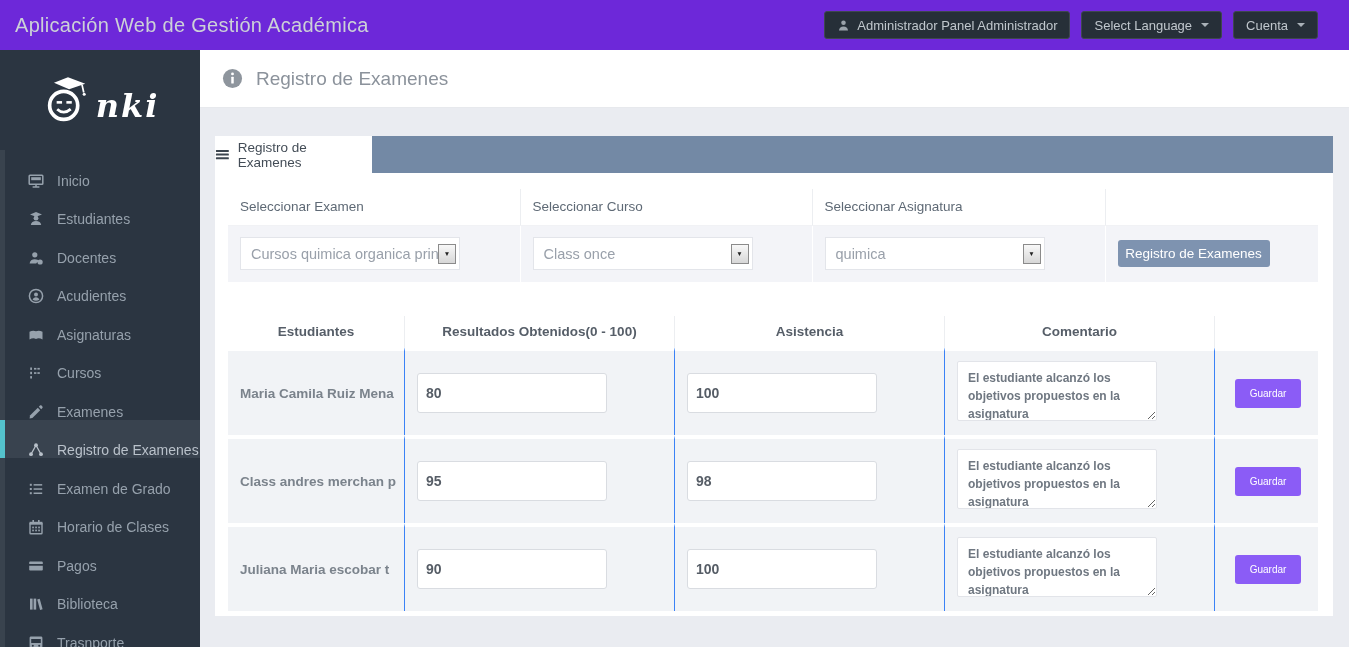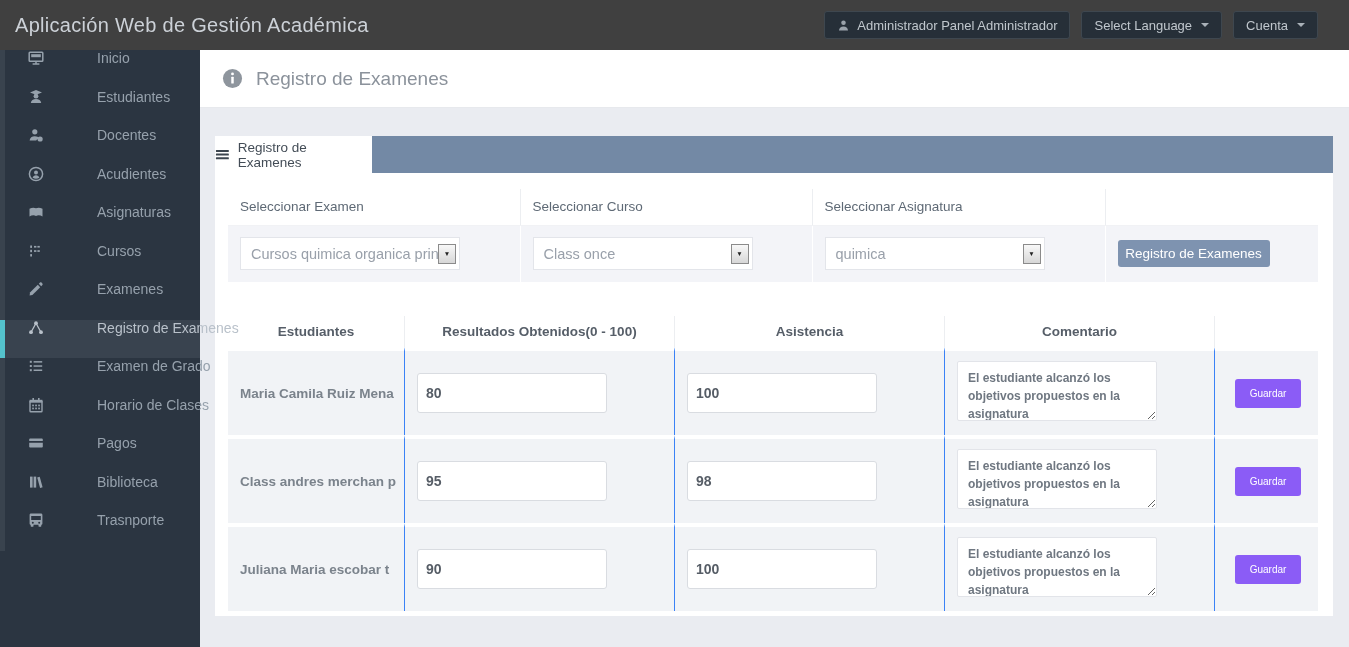--- a/index.html
+++ b/index.html
@@ -1,39 +1,39 @@
 <!DOCTYPE html>
 <html><head>
 <meta charset="utf-8">
 <style>
   * { margin:0; padding:0; box-sizing:border-box; }
   html,body { width:1349px; height:647px; overflow:hidden; }
   body { font-family:"Liberation Sans","DejaVu Sans",sans-serif; background:#eaecf1; }
 
   
-  .topbar { position:fixed; top:0; left:0; width:1349px; height:50px; background:#404040;
+  .topbar { position:fixed; top:0; left:0; width:1349px; height:50px; background:#6d28d9;
             display:flex; align-items:center; justify-content:space-between;
             padding:0 31px 0 15px; z-index:20; }
   .app-title { font-size:20px; color:#ccd1d7; font-weight:400; letter-spacing:.3px; }
   .topbar-right { display:flex; gap:11px;margin-left:13px; }
   .tb-btn { height:28px; background:#262f38; border:1px solid #3e474f; border-radius:3px;
             color:#c0c7cd; font-size:13px; display:flex; align-items:center; gap:7px;
             padding:0 12px; cursor:pointer; font-family:inherit; }
   .tb-btn svg { width:13px; height:13px; color:#9ba3ab; }
   .caret { width:0; height:0; border-left:4px solid transparent; border-right:4px solid transparent;
            border-top:4px solid #a9b1b8; margin-left:2px; }
 
   
   .sidebar { position:fixed; top:50px; left:0; bottom:0; width:200px; background:#2b3541; z-index:10; }
   .logo { height:100px; display:flex; align-items:center; justify-content:center; cursor:pointer; }
   .logo-text { color:#fff; font-family:"DejaVu Serif",serif; font-style:italic; font-weight:700;
                font-size:32px; letter-spacing:2px; margin:12px 0 0 1px; }
   .menu { list-style:none; }
-  .menu li { height:38.5px; display:flex; align-items:flex-start; padding-left:23px;
-             border-left:5px solid rgba(255,255,255,.07); color:#96a1ac; cursor:pointer;gap:40px; }
+  .menu li { height:38.5px; display:flex; align-items:flex-end; padding-left:23px;
+             border-left:5px solid rgba(255,255,255,.07); color:#96a1ac; cursor:pointer; }
   .menu li.active { background:#39434f; border-left-color:#54c2cc; color:#b9c1ca; }
   .s-icon { width:18px; height:16px; display:inline-flex; flex:none; }
   .s-icon svg { width:16px; height:16px; }
   .s-label { margin-left:11px; font-size:14px; white-space:nowrap; }
 
   
   .main { margin-left:200px; padding-top:50px; }
   .page-header { height:58px; background:#fff; display:flex; align-items:center; gap:13px;
                  padding-left:22px; border-bottom:1px solid #e7e9ed; }
   .page-header svg { width:21px; height:21px; }
@@ -101,20 +101,32 @@
       <span class="caret"></span>
     </button>
     <button class="tb-btn">
       <span>Cuenta</span>
       <span class="caret"></span>
     </button>
   </div>
 </div>
 
 <aside class="sidebar">
+  <div class="logo">
+    <svg viewBox="0 0 50 46" width="54" height="50">
+      <polygon points="25,2 41,8 26,13 12,7" fill="#fff"></polygon>
+      <path d="M38 9l1.6 7" stroke="#fff" stroke-width="1.6" fill="none"></path>
+      <circle cx="40" cy="17.6" r="1.4" fill="#fff"></circle>
+      <circle cx="21" cy="28" r="13" fill="none" stroke="#fff" stroke-width="3.4"></circle>
+      <rect x="14.5" y="24" width="5" height="2.4" fill="#fff"></rect>
+      <rect x="23.5" y="24" width="5" height="2.4" fill="#fff"></rect>
+      <path d="M15 31.5q6 5.5 12.5 0" stroke="#fff" stroke-width="2.6" fill="none"></path>
+    </svg>
+    <span class="logo-text">nki</span>
+  </div>
   <ul class="menu" id="sidebar-menu">
       <li>
         <span class="s-icon">
           <svg viewBox="0 0 16 16">
             <rect x="1.2" y="2.2" width="13.6" height="9" rx="0.8" fill="none" stroke="currentColor" stroke-width="1.5"></rect>
             <rect x="3.2" y="4.2" width="9.6" height="3" fill="currentColor"></rect>
             <path d="M8 11.5v1.7M4.6 14h6.8" stroke="currentColor" stroke-width="1.5" fill="none"></path>
           </svg>
         </span>
         <span class="s-label">Inicio</span>

